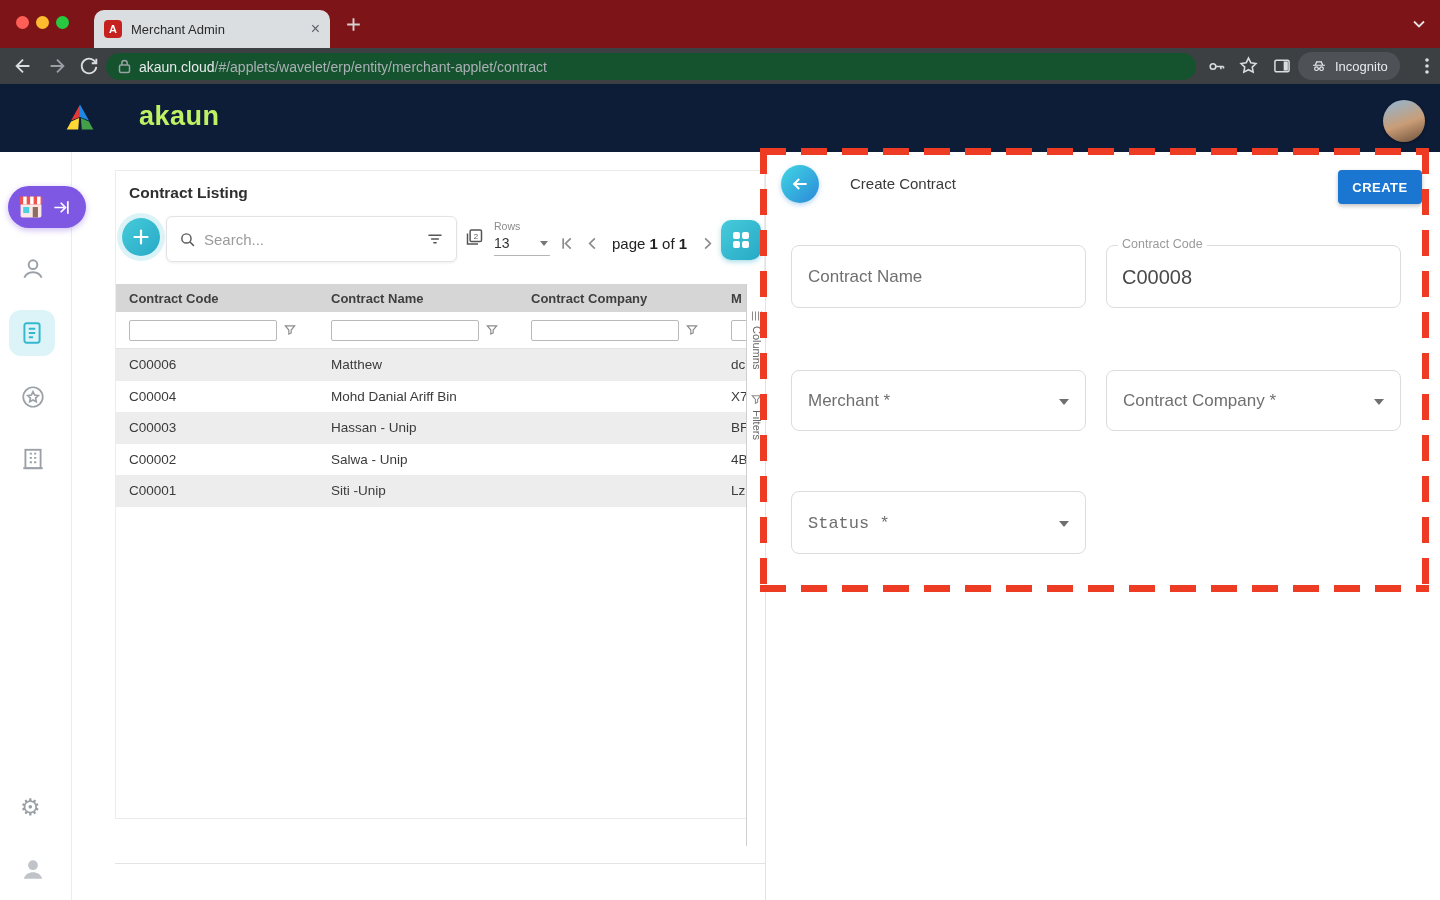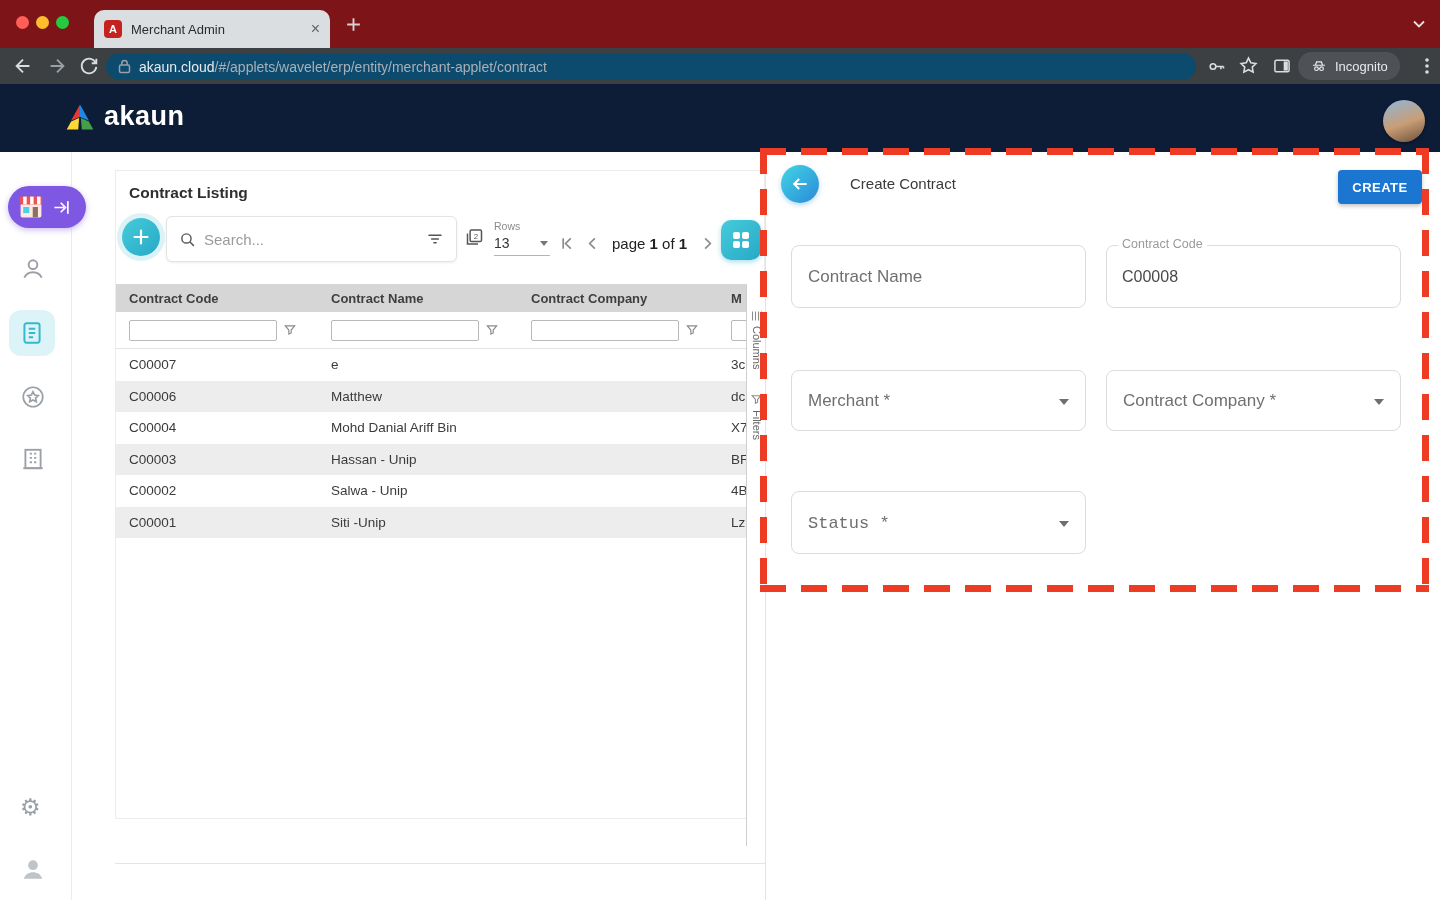--- a/index.html
+++ b/index.html
@@ -11,30 +11,30 @@
 
   
   .tabstrip { position:absolute; left:0; top:0; width:1440px; height:48px; background:#7d1418; }
   .tl { position:absolute; top:16px; width:13px; height:13px; border-radius:50%; }
   .tab { position:absolute; left:94px; top:10px; width:236px; height:38px; background:#dbdee1; border-radius:10px 10px 0 0; display:flex; align-items:center; padding:0 10px; gap:9px; }
   .favicon { width:18px; height:18px; border-radius:4px; background:#c5221f; color:#fff; font-size:11px; font-weight:bold; display:flex; align-items:center; justify-content:center; flex:0 0 auto; }
   .tabtitle { font-size:13px; color:#2b2b2b; flex:1; white-space:nowrap; overflow:hidden; }
   .tabclose { color:#5f6368; font-size:16px; line-height:1; cursor:pointer; }
 
   .toolbar { position:absolute; left:0; top:48px; width:1440px; height:36px; background:#3c4043; }
-  .urlbar { position:absolute; left:106px; top:5px; width:1090px; height:27px; border-radius:14px; background:#0c4a6e; display:flex; align-items:center; padding:0 12px; gap:8px; }
+  .urlbar { position:absolute; left:106px; top:5px; width:1090px; height:27px; border-radius:14px; background:#14532d; display:flex; align-items:center; padding:0 12px; gap:8px; }
   .urltext { font-size:14px; white-space:nowrap; overflow:hidden; }
   .urlhost { color:#e8eaed; }
   .urlpath { color:#aab0b6; }
   .incog-pill { position:absolute; left:1298px; top:4px; height:28px; border-radius:14px; background:#4e5256; display:flex; align-items:center; gap:7px; padding:0 12px; color:#e8eaed; font-size:13px; }
 
   
   .appheader { position:absolute; left:0; top:84px; width:1440px; height:68px; background:#0d1c37; }
   .logo { position:absolute; left:64px; top:17px; display:flex; align-items:center; gap:8px; }
-  .logotext { color:#ffffff; font-size:27px; font-weight:bold; letter-spacing:.5px; }
+  .logotext { color:#bef264; font-size:27px; font-weight:bold; letter-spacing:.5px;margin-left:35px; }
   .avatar { position:absolute; left:1383px; top:100px; width:42px; height:42px; border-radius:50%; background:linear-gradient(160deg,#8fb7d8 0%,#c99d76 55%,#6b4f3a 100%); box-shadow:0 1px 3px rgba(0,0,0,.4); }
 
   
   .sidebar { position:absolute; left:0; top:152px; width:72px; height:748px; background:#fff; border-right:1px solid #ececec; z-index:5; }
   .side-item { position:absolute; left:20px; width:26px; height:26px; cursor:pointer; }
   .applet-pill { position:absolute; left:8px; top:34px; width:78px; height:42px; border-radius:21px; background:#7e57e2; display:flex; align-items:center; padding:0 9px; gap:7px; box-shadow:0 2px 6px rgba(126,87,226,.4); cursor:pointer; }
   .doc-tile { position:absolute; left:9px; top:158px; width:46px; height:46px; border-radius:12px; background:#dcf3f8; display:flex; align-items:center; justify-content:center; cursor:pointer; }
   .gear-glyph { font-size:23px; color:#9aa0a6; font-family:"DejaVu Sans",sans-serif; }
 
   
@@ -70,21 +70,21 @@
   .scroll-line { position:absolute; left:115px; top:863px; width:650px; height:1px; background:#e4e4e4; }
 
   
   .panel { position:absolute; left:765px; top:152px; width:675px; height:748px; background:#fff; border-left:1px solid #e3e3e3; }
   .backbtn { position:absolute; left:15px; top:13px; width:38px; height:38px; border-radius:50%; background:linear-gradient(135deg,#41d6e4,#2b89d8); display:flex; align-items:center; justify-content:center; box-shadow:0 2px 5px rgba(43,137,216,.35); cursor:pointer; }
   .panel-title { position:absolute; left:62px; top:23px; font-size:15px; font-weight:500; color:#3a3a3a;margin-left:22px; }
   .createbtn { position:absolute; left:572px; top:18px; width:84px; height:34px; background:#1b76d2; color:#fff; font-size:13px; font-weight:bold; letter-spacing:.5px; border:none; border-radius:4px; box-shadow:0 2px 4px rgba(0,0,0,.25); cursor:pointer; font-family:inherit; }
   .field { position:absolute; border:1px solid #dcdcdc; border-radius:8px; background:#fff; }
   .field .biglabel { position:absolute; left:16px; top:50%; transform:translateY(-50%); font-size:17px; color:#6f6f6f; white-space:nowrap; }
   .field .notch { position:absolute; left:11px; top:-9px; background:#fff; padding:0 4px; font-size:12.5px; color:#9a9a9a; }
-  .field .fvalue { position:absolute; left:15px; top:50%; transform:translateY(-50%); font-size:16px; color:#4a4a4a; }
+  .field .fvalue { position:absolute; left:15px; top:50%; transform:translateY(-50%); font-size:20px; color:#4a4a4a; }
   .field .chev { position:absolute; right:16px; top:50%; margin-top:-2px; width:0; height:0; border-left:5.5px solid transparent; border-right:5.5px solid transparent; border-top:6px solid #6f6f6f; }
 
   
   .annot { position:absolute; left:760px; top:148px; width:669px; height:444px; z-index:60; pointer-events:none; }
   .annot .h { position:absolute; height:7px; left:0; right:0; background:repeating-linear-gradient(90deg,#ee3b24 0 26px,transparent 26px 41px); }
   .annot .v { position:absolute; width:7px; top:0; bottom:0; background:repeating-linear-gradient(180deg,#ee3b24 0 26px,transparent 26px 41px); }
 </style>
 </head>
 <body>
 
@@ -335,26 +335,20 @@
           <input type="text" style="">
           <svg width="14" height="14" viewBox="0 0 24 24">
               <path d="M4 5h16l-6 7v5l-4 2v-7z" fill="none" stroke="#8c8c8c" stroke-width="2"></path>
             </svg>
         </div>
         <div class="fcell">
           <input type="text" style="">
         </div>
       </div>
       <div>
-          <div class="trow drow">
-    <div class="tcell">C00007</div>
-    <div class="tcell">e</div>
-    <div class="tcell"></div>
-    <div class="tcell">3c</div>
-  </div>
           <div class="trow drow alt">
     <div class="tcell">C00006</div>
     <div class="tcell">Matthew</div>
     <div class="tcell"></div>
     <div class="tcell">dc</div>
   </div>
           <div class="trow drow">
     <div class="tcell">C00004</div>
     <div class="tcell">Mohd Danial Ariff Bin</div>
     <div class="tcell"></div>

